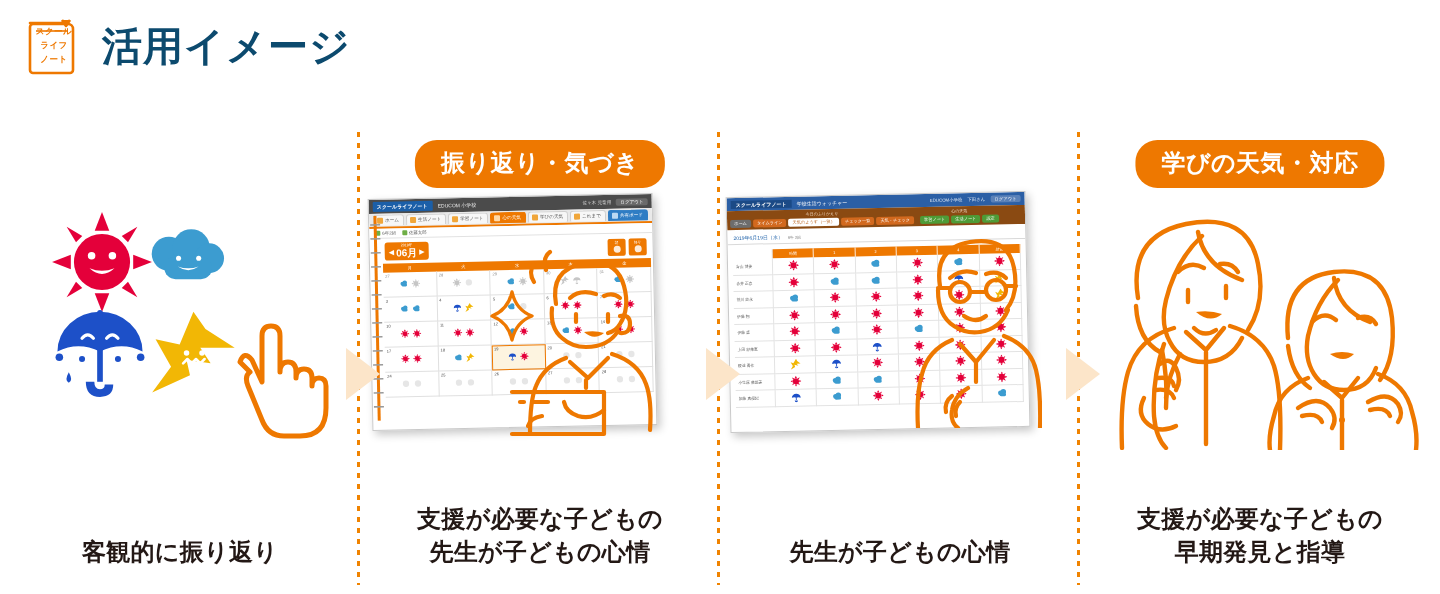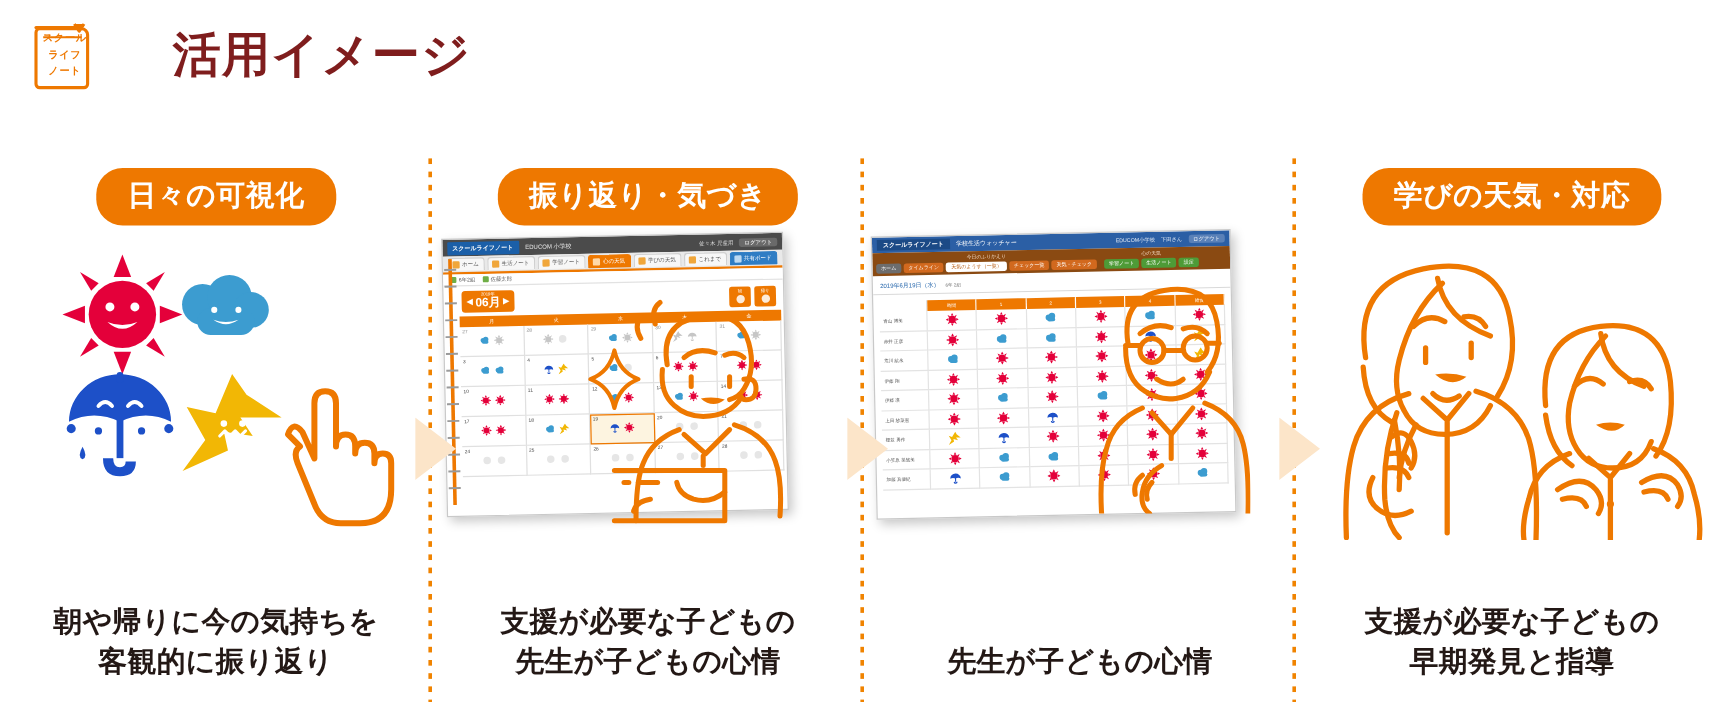--- a/index.html
+++ b/index.html
@@ -11,21 +11,21 @@
   }
   #page { position: relative; width: 1440px; height: 594px; background:#fff; }
 
   
   .header { position:absolute; left:24px; top:14px; display:flex; align-items:center; gap:18px; }
   .logo-book { width:60px; height:64px; position:relative; }
   .logo-lines { position:absolute; left:10px; top:12px; width:40px; display:flex;
                 flex-direction:column; gap:3px; align-items:center; }
   .logo-line-text { font-size:8.5px; font-weight:700; color:#EE7800; letter-spacing:.5px;
                     line-height:11px; white-space:nowrap; }
-  .page-title { font-size:40px; font-weight:700; color:#7f1d1d; letter-spacing:1px; line-height:1;margin-left:42px; }
+  .page-title { font-size:40px; font-weight:700; color:#0c4a6e; letter-spacing:1px; line-height:1; }
 
   
   .cols { position:absolute; left:0; top:120px; width:1440px; height:470px; display:flex; }
   .col { position:relative; width:360px; height:470px; }
   .divider { position:absolute; top:10px; right:0; width:3px; height:455px;
              background-image: linear-gradient(#F08300 45%, rgba(255,255,255,0) 0%);
              background-position: right; background-size: 3px 11px; background-repeat: repeat-y; }
 
   .badge { position:absolute; left:50%; top:20px; transform:translateX(-50%);
            background:#EE7800; color:#fff; border-radius:22px;
@@ -152,21 +152,20 @@
         <span class="logo-line-text">ライフ</span>
         <span class="logo-line-text">ノート</span>
       </div>
     </div>
     <div class="page-title">活用イメージ</div>
   </div>
 
   <div class="cols">
 
     <div class="col">
-      <div class="badge">日々の可視化</div>
       <div class="stage">
         <div class="wx-wrap">
 
           <svg class="wx" style="left:10px;  top:0px;" width="104" height="104" viewBox="0 0 100 100">
             <g fill="#E4003A">
               <circle cx="50" cy="50" r="27"></circle>
               <g>
                 <polygon points="50,2 57,20 43,20"></polygon>
                   <polygon points="50,98 43,80 57,80"></polygon>
                 <polygon points="2,50 20,43 20,57"></polygon>
@@ -226,21 +225,20 @@
           </svg>
 
           <svg class="wx" style="left:178px; top:112px;" width="112" height="120" viewBox="0 0 112 120">
             <path d="M22 40 q4 -12 12 -2 l10 22 V14 q0 -10 9 -10 q9 0 9 10 v36 q0 -10 8 -10 q8 0 8 10
                      v6 q0 -9 8 -9 q8 0 8 9 v8 q0 -8 7 -8 q7 0 7 8 v22 q0 28 -26 28 h-16
                      q-16 0 -22 -16 l-14 -34 q-4 -10 2 -14 Z" fill="#fff" stroke="#EE7800" stroke-width="5" stroke-linejoin="round"></path>
           </svg>
         </div>
       </div>
       <div class="caption">
-        <div>朝や帰りに今の気持ちを</div>
         <div>客観的に振り返り</div>
       </div>
       <div class="divider"></div>
       <svg class="arrow" style="left:346px;" viewBox="0 0 34 52">
         <polygon points="0,0 34,26 0,52" fill="#FCE5C9"></polygon>
       </svg>
     </div>
 
     <div class="col">
       <div class="badge">振り返り・気づき</div>

